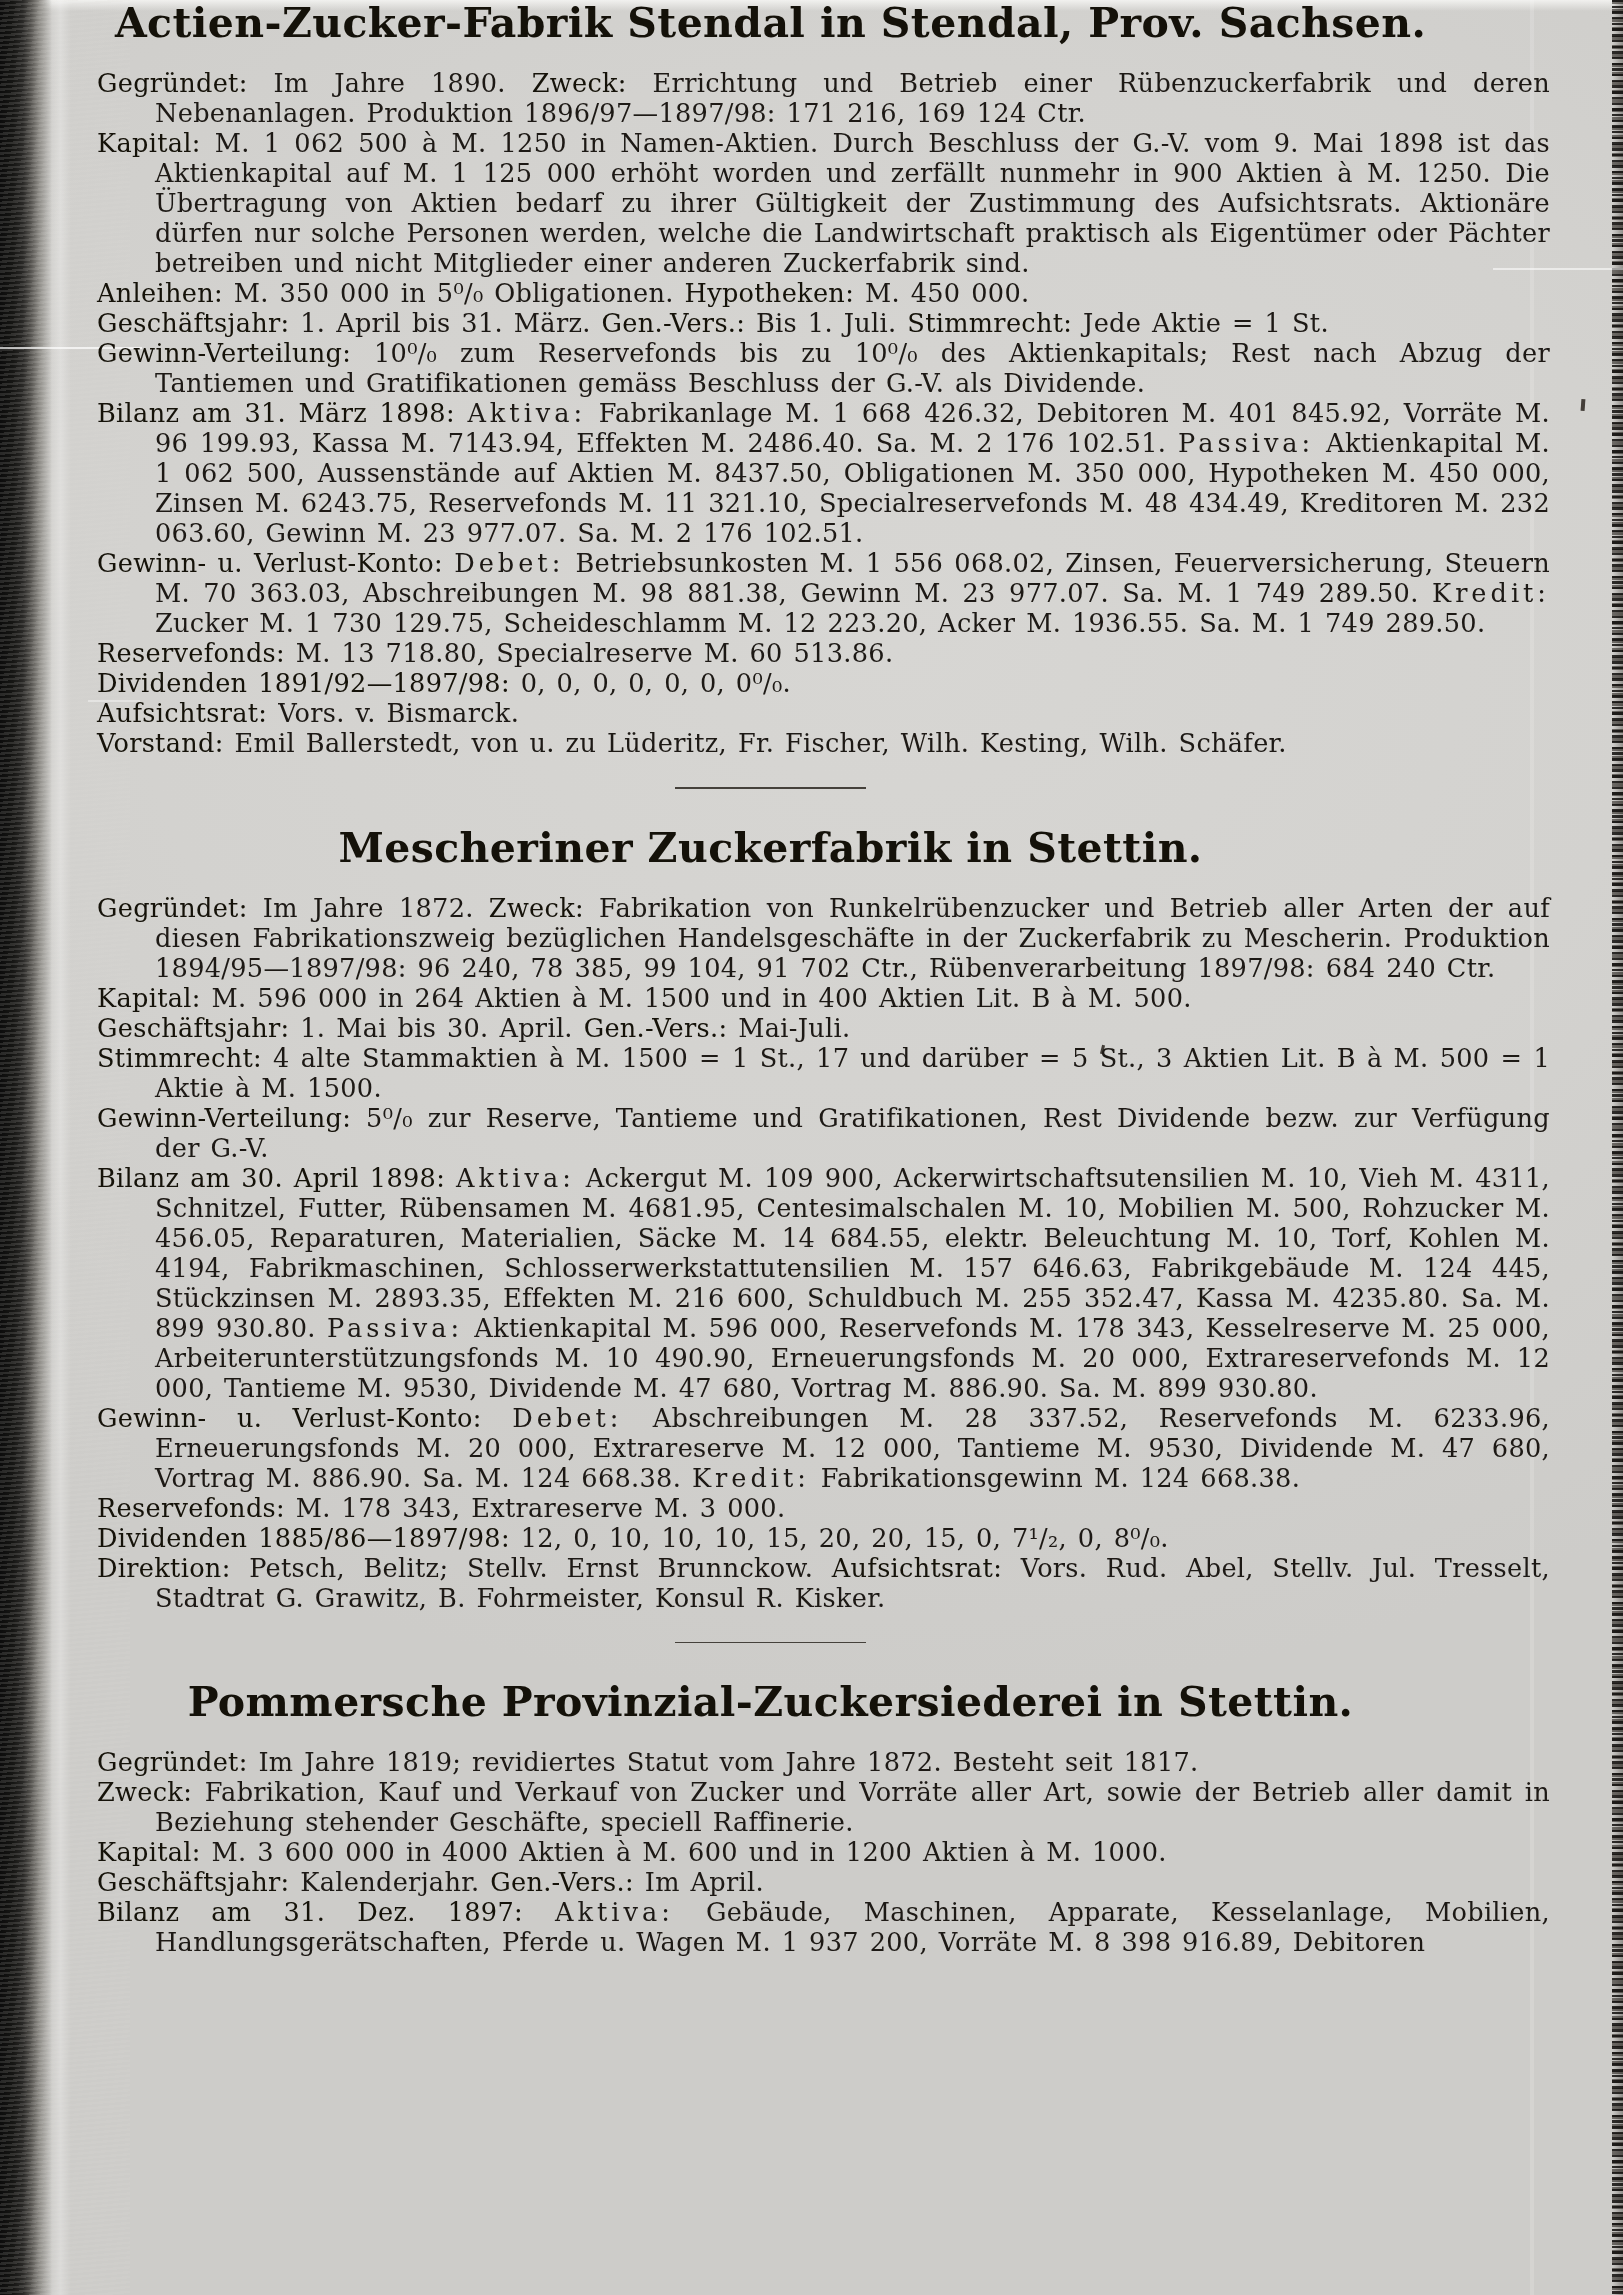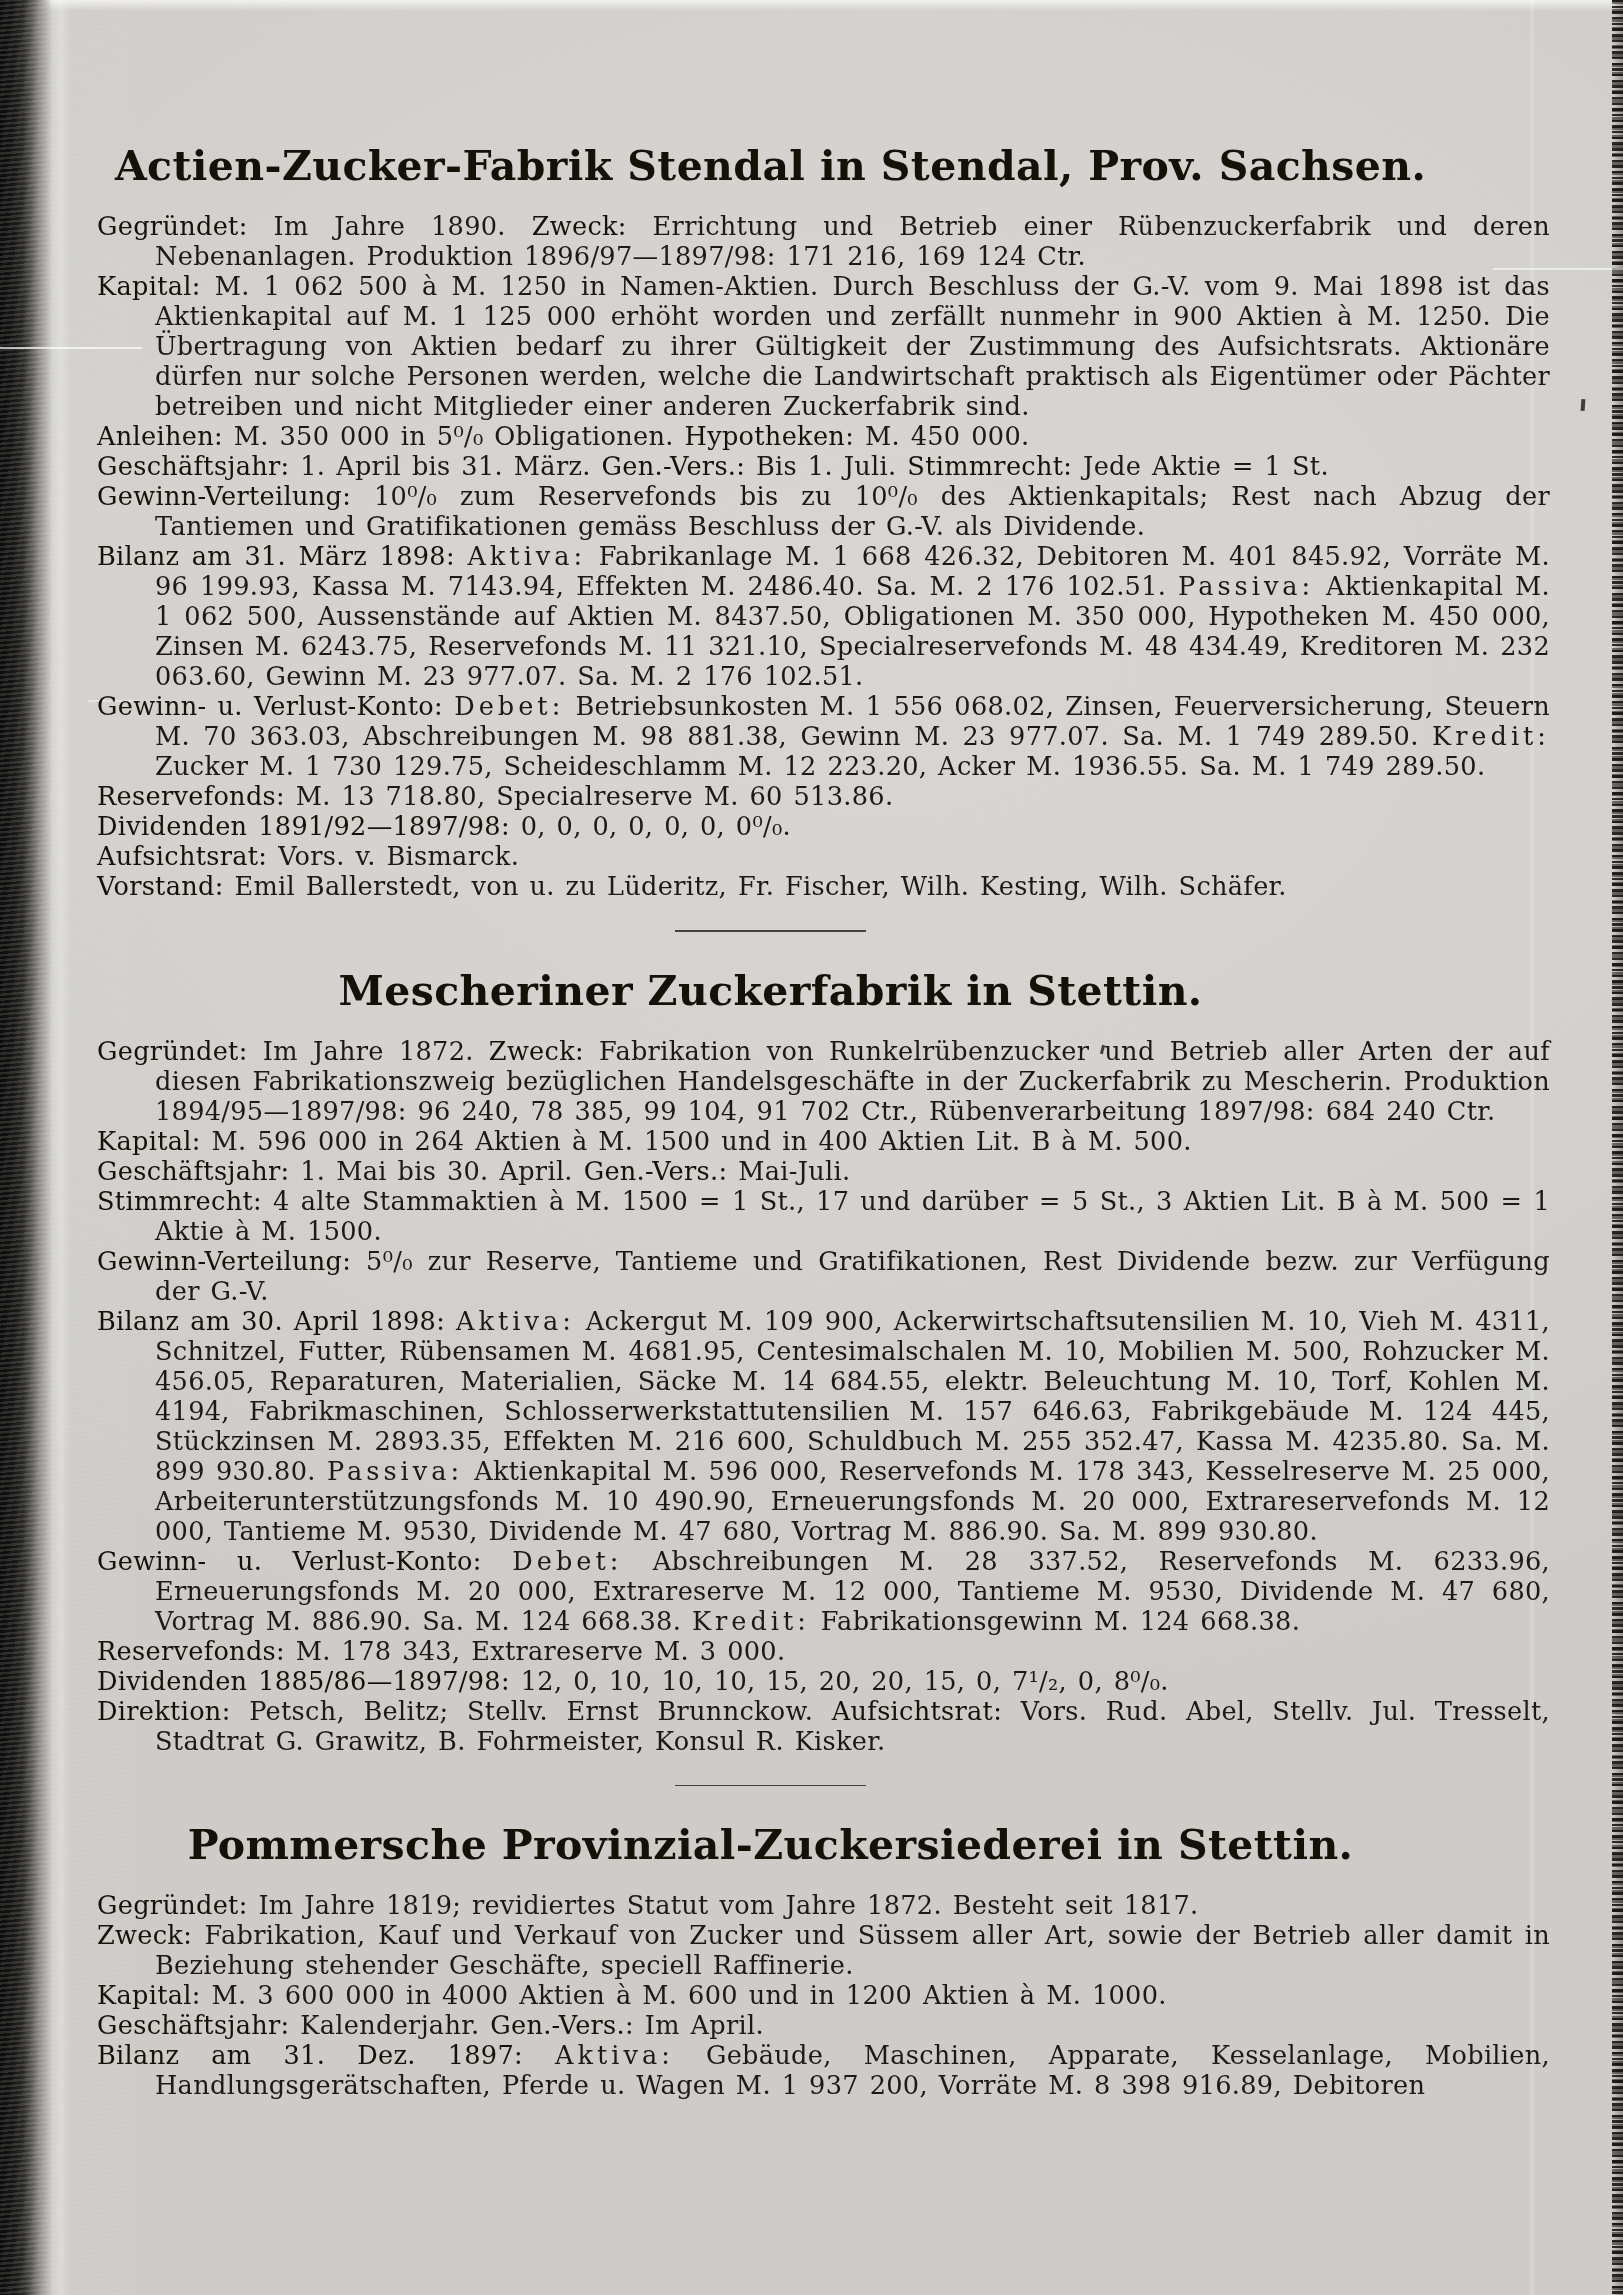--- a/index.html
+++ b/index.html
@@ -63,21 +63,20 @@
     font-size: 24px; letter-spacing: 1px; white-space: nowrap; color: #201c18;
   }
   .rh-page {
     position: absolute; left: 1219px; top: -3.2px;
     font-size: 28px; font-weight: 700; letter-spacing: 3.2px; color: #181410;
   }
 
   
   .content {
     position: absolute; left: 97px; top: 0; width: 1453px;
-    padding-top: 143px;
   }
   .company-title {
     font-size: 41px; line-height: 47px; font-weight: 700;
     text-align: center; margin: 0 106px 21px 0;
     letter-spacing: 0.4px; color: #141109;
   }
   .entry {
     margin: 0; padding-left: 58px; text-indent: -58px;
     text-align: justify;
     font-size: 25.6px; line-height: 30px;
@@ -133,20 +132,20 @@
         <p class="entry"><span class="lbl">Bilanz am 30. April 1898:</span><span> </span><span class="sperr">Aktiva:</span><span> Ackergut M. 109 900, Ackerwirtschaftsutensilien M. 10, Vieh M. 4311, Schnitzel, Futter, Rübensamen M. 4681.95, Centesimalschalen M. 10, Mobilien M. 500, Rohzucker M. 456.05, Reparaturen, Materialien, Säcke M. 14 684.55, elektr. Beleuchtung M. 10, Torf, Kohlen M. 4194, Fabrikmaschinen, Schlosserwerkstattutensilien M. 157 646.63, Fabrikgebäude M. 124 445, Stückzinsen M. 2893.35, Effekten M. 216 600, Schuldbuch M. 255 352.47, Kassa M. 4235.80.  Sa. M. 899 930.80.  </span><span class="sperr">Passiva:</span><span> Aktienkapital M. 596 000, Reservefonds M. 178 343, Kesselreserve M. 25 000, Arbeiterunterstützungsfonds M. 10 490.90, Erneuerungsfonds M. 20 000, Extrareservefonds M. 12 000, Tantieme M. 9530, Dividende M. 47 680, Vortrag M. 886.90.  Sa. M. 899 930.80.</span></p>
         <p class="entry"><span class="lbl">Gewinn- u. Verlust-Konto:</span><span> </span><span class="sperr">Debet:</span><span> Abschreibungen M. 28 337.52, Reservefonds M. 6233.96, Erneuerungsfonds M. 20 000, Extrareserve M. 12 000, Tantieme M. 9530, Dividende M. 47 680, Vortrag M. 886.90.  Sa. M. 124 668.38.  </span><span class="sperr">Kredit:</span><span> Fabrikationsgewinn M. 124 668.38.</span></p>
         <p class="entry"><span class="lbl">Reservefonds:</span><span> M. 178 343, Extrareserve M. 3 000.</span></p>
         <p class="entry"><span class="lbl">Dividenden 1885/86—1897/98:</span><span> 12, 0, 10, 10, 10, 15, 20, 20, 15, 0, 7¹/₂, 0, 8⁰/₀.</span></p>
         <p class="entry"><span class="lbl">Direktion:</span><span> Petsch, Belitz; Stellv. Ernst Brunnckow.  </span><span class="lbl">Aufsichtsrat:</span><span> Vors. Rud. Abel, Stellv. Jul. Tresselt, Stadtrat G. Grawitz, B. Fohrmeister, Konsul R. Kisker.</span></p>
       </section>
       <div class="divider"></div>
       <section class="company">
         <h2 class="company-title">Pommersche Provinzial-Zuckersiederei in Stettin.</h2>
         <p class="entry"><span class="lbl">Gegründet:</span><span> Im Jahre 1819; revidiertes Statut vom Jahre 1872.  Besteht seit 1817.</span></p>
-        <p class="entry"><span class="lbl">Zweck:</span><span> Fabrikation, Kauf und Verkauf von Zucker und Süssem aller Art, sowie der Betrieb aller damit in Beziehung stehender Geschäfte, speciell Raffinerie.</span></p>
+        <p class="entry"><span class="lbl">Zweck:</span><span> Fabrikation, Kauf und Verkauf von Zucker und Vorräte aller Art, sowie der Betrieb aller damit in Beziehung stehender Geschäfte, speciell Raffinerie.</span></p>
         <p class="entry"><span class="lbl">Kapital:</span><span> M. 3 600 000 in 4000 Aktien à M. 600 und in 1200 Aktien à M. 1000.</span></p>
         <p class="entry"><span class="lbl">Geschäftsjahr:</span><span> Kalenderjahr.  </span><span class="lbl">Gen.-Vers.:</span><span> Im April.</span></p>
         <p class="entry"><span class="lbl">Bilanz am 31. Dez. 1897:</span><span> </span><span class="sperr">Aktiva:</span><span> Gebäude, Maschinen, Apparate, Kesselanlage, Mobilien, Handlungsgerätschaften, Pferde u. Wagen M. 1 937 200, Vorräte M. 8 398 916.89, Debitoren</span></p>
       </section>
     </main>
 </div>
 
 
 </body></html>

